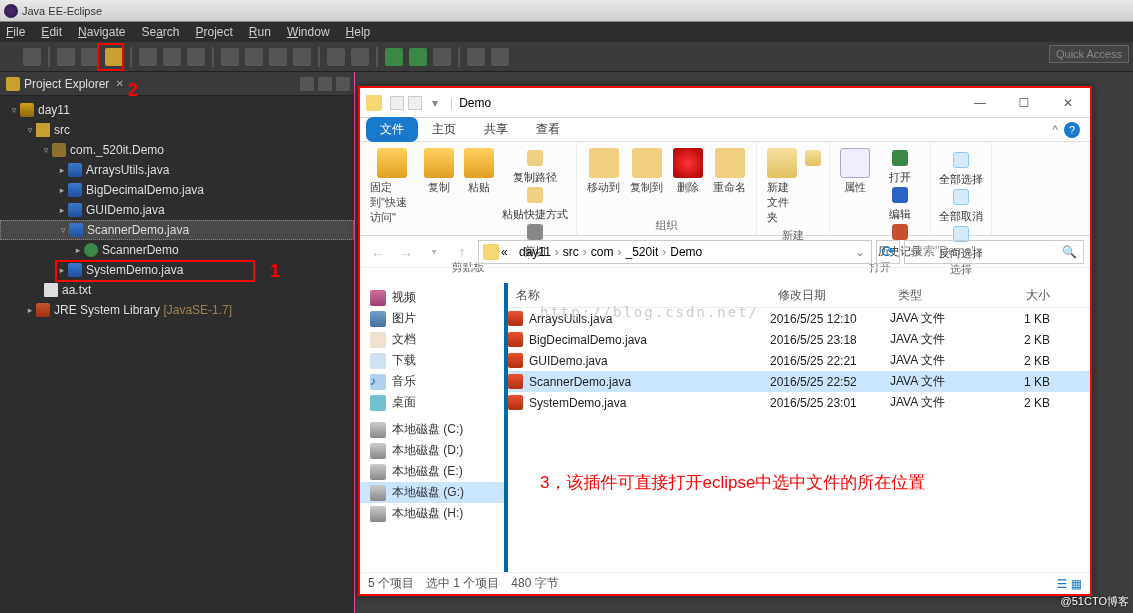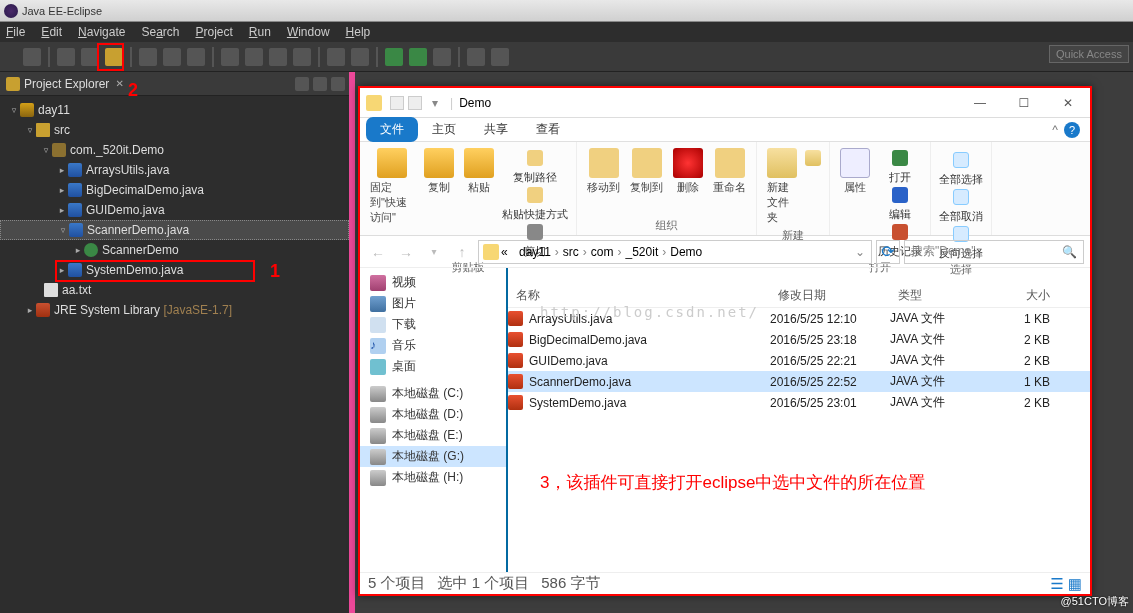--- a/index.html
+++ b/index.html
@@ -10,21 +10,21 @@
   .menubar span { margin-right:16px; cursor:pointer; }
   .menubar span u { text-decoration: underline; }
   .toolbar { height:30px; background:#3a3a3a; border-bottom:1px solid #222; display:flex; align-items:center; padding-left:20px; position:relative; }
   .tb-icon { width:18px; height:18px; margin:0 3px; background:#555; border-radius:2px; }
   .tb-sep { width:2px; height:20px; background:#555; margin:0 4px;}
   .tb-save { background:#c8a030 !important; }
   .quick-access { position:absolute; right:4px; top:3px; font-size:11px; color:#888; border:1px solid #666; padding:2px 6px; background:#444;}
   .red-box-2 { position:absolute; left:97px; top:43px; width:27px; height:28px; border:2px solid red; }
   .anno-2 { position:absolute; left:128px; top:80px; color:red; font-size:18px; font-weight:bold;}
   .body-area { display:flex; height:calc(100% - 72px); }
-  .left-pane { width:355px; background:#2d2d2d; border-right:6px solid #ec4899; }
+  .left-pane { width:355px; background:#2d2d2d; border-right:1px solid #ec4899; }
   .pe-header { height:24px; background:#3a3a3a; display:flex; align-items:center; font-size:12px; color:#ddd; padding-left:6px; border-bottom:1px solid #222;}
   .pe-header .pe-icon { width:14px; height:14px; background:#c8a030; margin-right:4px; border-radius:2px;}
   .pe-header .x { margin-left:6px; color:#aaa; font-size:10px;}
   .pe-toolbar { margin-left:auto; display:flex; gap:4px; padding-right:4px;}
   .pe-toolbar span { width:14px;height:14px; background:#555; border-radius:2px;}
   .tree { color:#ddd; font-size:12px; padding-top:4px; position:relative;}
   .tree-row { display:flex; align-items:center; height:20px; white-space:nowrap; }
   .tw { display:inline-block; width:12px; text-align:center; color:#aaa; font-size:9px;}
   .ico-proj { width:14px;height:14px; background:linear-gradient(#d4a017,#8a6510); border-radius:2px; margin-right:4px;}
   .ico-folder { width:14px;height:14px; background:#c8a030; border-radius:1px; margin-right:4px;}
@@ -65,42 +65,42 @@
   .rside { display:flex; flex-direction:column; font-size:11px; color:#333; gap:2px; padding-top:4px;}
   .rside div { display:flex; align-items:center; gap:4px;flex-direction:column;}
   .addr { height:32px; display:flex; align-items:center; padding:0 6px; gap:4px; border-bottom:1px solid #eee;}
   .nav-arrow { width:24px;height:24px; color:#bbb; display:flex;align-items:center;justify-content:center; font-size:14px;}
   .breadcrumb { flex:1; height:24px; border:1px solid #ccc; display:flex; align-items:center; font-size:12px; padding-left:4px; overflow:hidden;}
   .breadcrumb .bc-fldr { width:16px;height:16px;background:#f7d774; border-radius:2px; margin-right:2px;}
   .breadcrumb span.sep { color:#888; margin:0 4px;}
   .refresh { width:24px;height:24px; border:1px solid #ccc; color:#1979ca; display:flex;align-items:center;justify-content:center;}
   .search { width:180px; height:24px; border:1px solid #ccc; display:flex; align-items:center; font-size:12px; color:#888; padding:0 6px; justify-content:space-between;}
   .content { flex:1; display:flex; overflow:hidden;}
-  .nav-tree { width:148px; border-right:2px solid #0369a1; padding:4px 0; font-size:12px; overflow:hidden;}
+  .nav-tree { width:148px; border-right:4px solid #0369a1; padding:4px 0; font-size:12px; overflow:hidden;margin-top:15px;}
   .nt-row { display:flex; align-items:center; height:21px; padding-left:10px; gap:6px; color:#333;}
   .nt-ico { width:16px;height:16px; border-radius:2px;}
   .nt-ico.vid{background:linear-gradient(#d070a0,#a04070);}
   .nt-ico.pic{background:linear-gradient(#70a0d0,#4070a0);}
   .nt-ico.doc{background:#f0e0d0;}
   .nt-ico.dl{background:#d0e0f0;}
   .nt-ico.mus{background:#b0d0f0;color:#25a;}
   .nt-ico.desk{background:#70c0d0;}
   .nt-ico.drv{background:linear-gradient(#ccc,#888);}
   .nt-row.sel{background:#cce5ff;}
   .file-list { flex:1; font-size:12px; display:flex;flex-direction:column;}
   .fl-header { display:flex; height:24px; border-bottom:1px solid #eee; color:#555; font-size:12px; align-items:center;margin-top:16px;}
   .fl-header div{ padding-left:8px;}
   .col-name{width:262px;} .col-date{width:120px;} .col-type{width:110px;} .col-size{width:60px;text-align:right;padding-right:10px;}
   .fl-row { display:flex; height:21px; align-items:center; color:#222;}
   .fl-row .col-name { display:flex; gap:6px; align-items:center;}
   .java-ico{width:15px;height:15px;background:linear-gradient(#e85030,#b03010);border-radius:2px;}
   .fl-row.sel{background:#cce5ff;}
   .watermark { position:absolute; left:540px; top:304px; color:#ccc; font-size:14px; letter-spacing:2px; font-family:monospace;}
   .anno-3 { position:absolute; left:540px; top:470px; color:red; font-size:17px; line-height:1.5;}
-  .status { height:22px; border-top:1px solid #eee; font-size:15px; color:#555; display:flex; align-items:center; padding-left:8px; gap:12px;}
+  .status { height:22px; border-top:1px solid #eee; font-size:12px; color:#555; display:flex; align-items:center; padding-left:8px; gap:12px;}
   .status-right { margin-left:auto; padding-right:8px; color:#1979ca;}
   .attrib { position:absolute; right:4px; bottom:4px; color:#fff; font-size:11px; text-shadow:0 0 2px #000;}
 </style>
 </head>
 <body>
 
 <div class="titlebar">
   <span class="eclipse-icon"></span>
   <span>Java EE</span>
   <span> - </span>
@@ -380,20 +380,24 @@
     <div class="nav-tree">
       <div class="nt-row">
           <span class="nt-ico vid"></span>
           <span>视频</span>
         </div>
       <div class="nt-row">
           <span class="nt-ico pic"></span>
           <span>图片</span>
         </div>
       <div class="nt-row">
+          <span class="nt-ico doc"></span>
+          <span>文档</span>
+        </div>
+      <div class="nt-row">
           <span class="nt-ico dl"></span>
           <span>下载</span>
         </div>
       <div class="nt-row">
           <span class="nt-ico mus">♪</span>
           <span>音乐</span>
         </div>
       <div class="nt-row">
           <span class="nt-ico desk"></span>
           <span>桌面</span>
@@ -472,21 +476,21 @@
             <div class="col-date">2016/5/25 23:01</div>
             <div class="col-type">JAVA 文件</div>
             <div class="col-size">2 KB</div>
           </div>
         </div>
     </div>
   </div>
   <div class="status">
     <span>5 个项目</span>
     <span>选中 1 个项目</span>
-    <span>586 字节</span>
+    <span>480 字节</span>
     <span class="status-right">☰ ▦</span>
   </div>
 </div>
 
 <div class="watermark">http://blog.csdn.net/</div>
 <div class="anno-3">
   <div>3，该插件可直接打开eclipse中选中文件的所在位置</div>
 </div>
 <div class="attrib">@51CTO博客</div>
 

